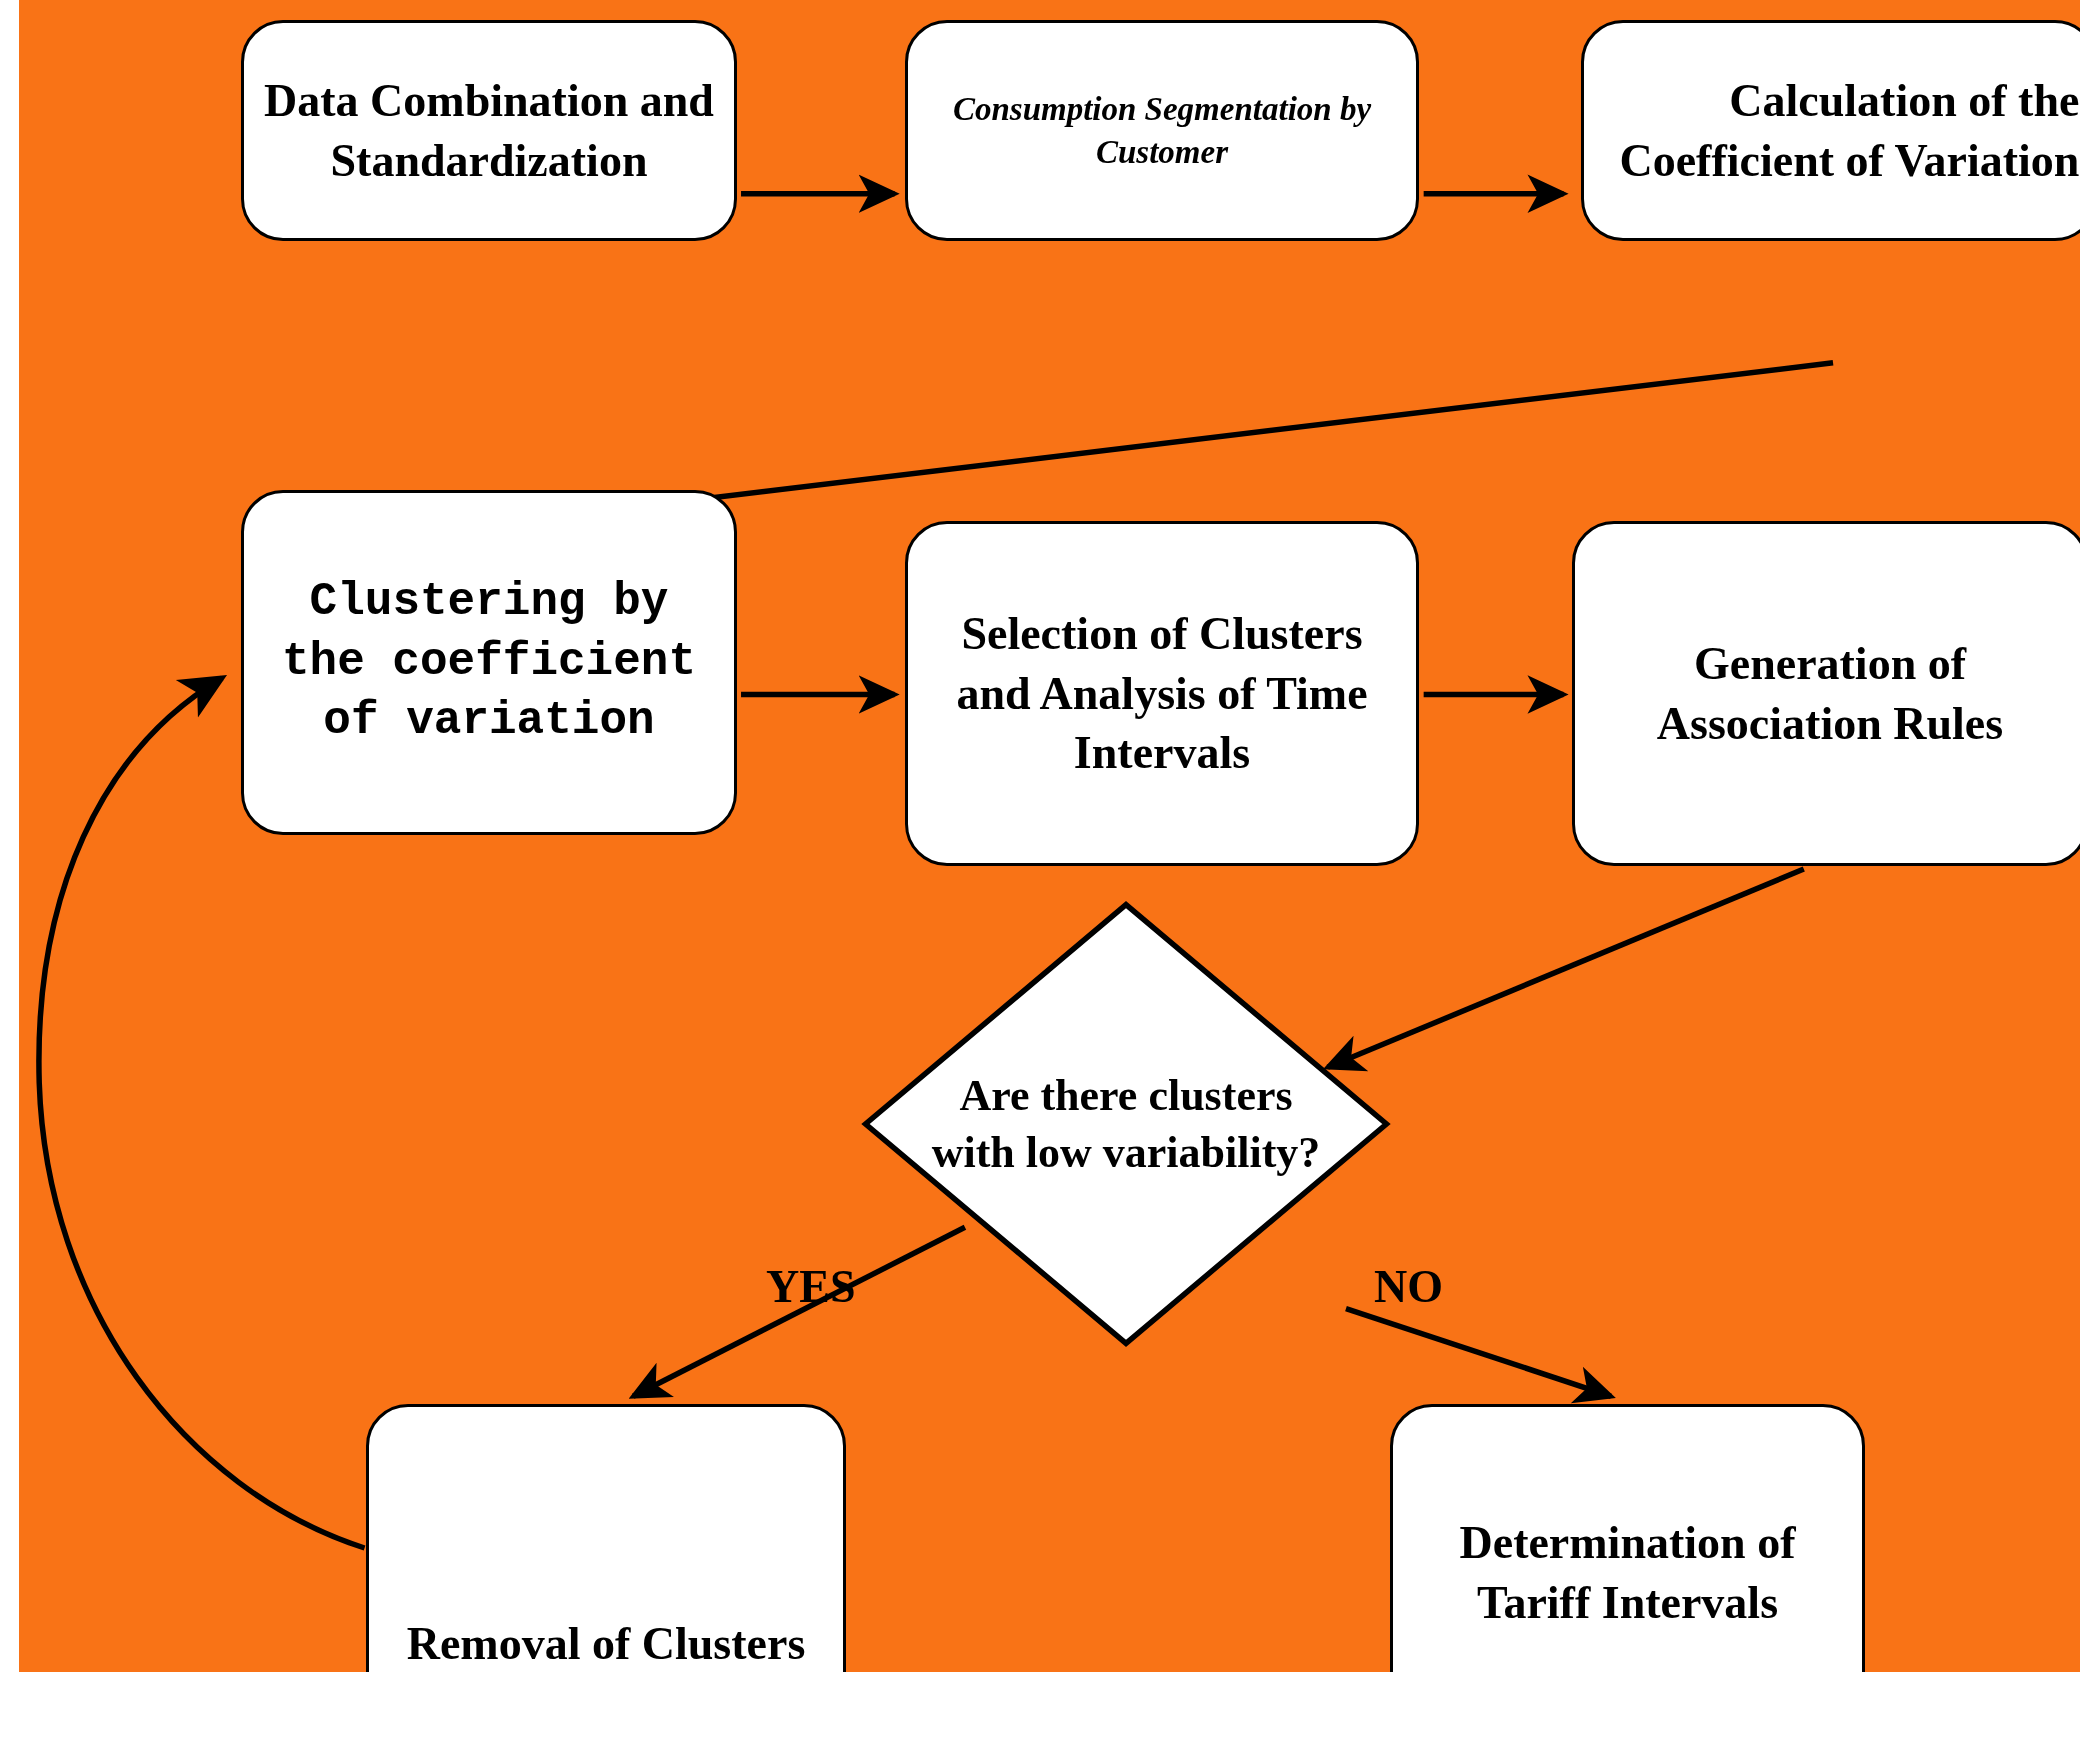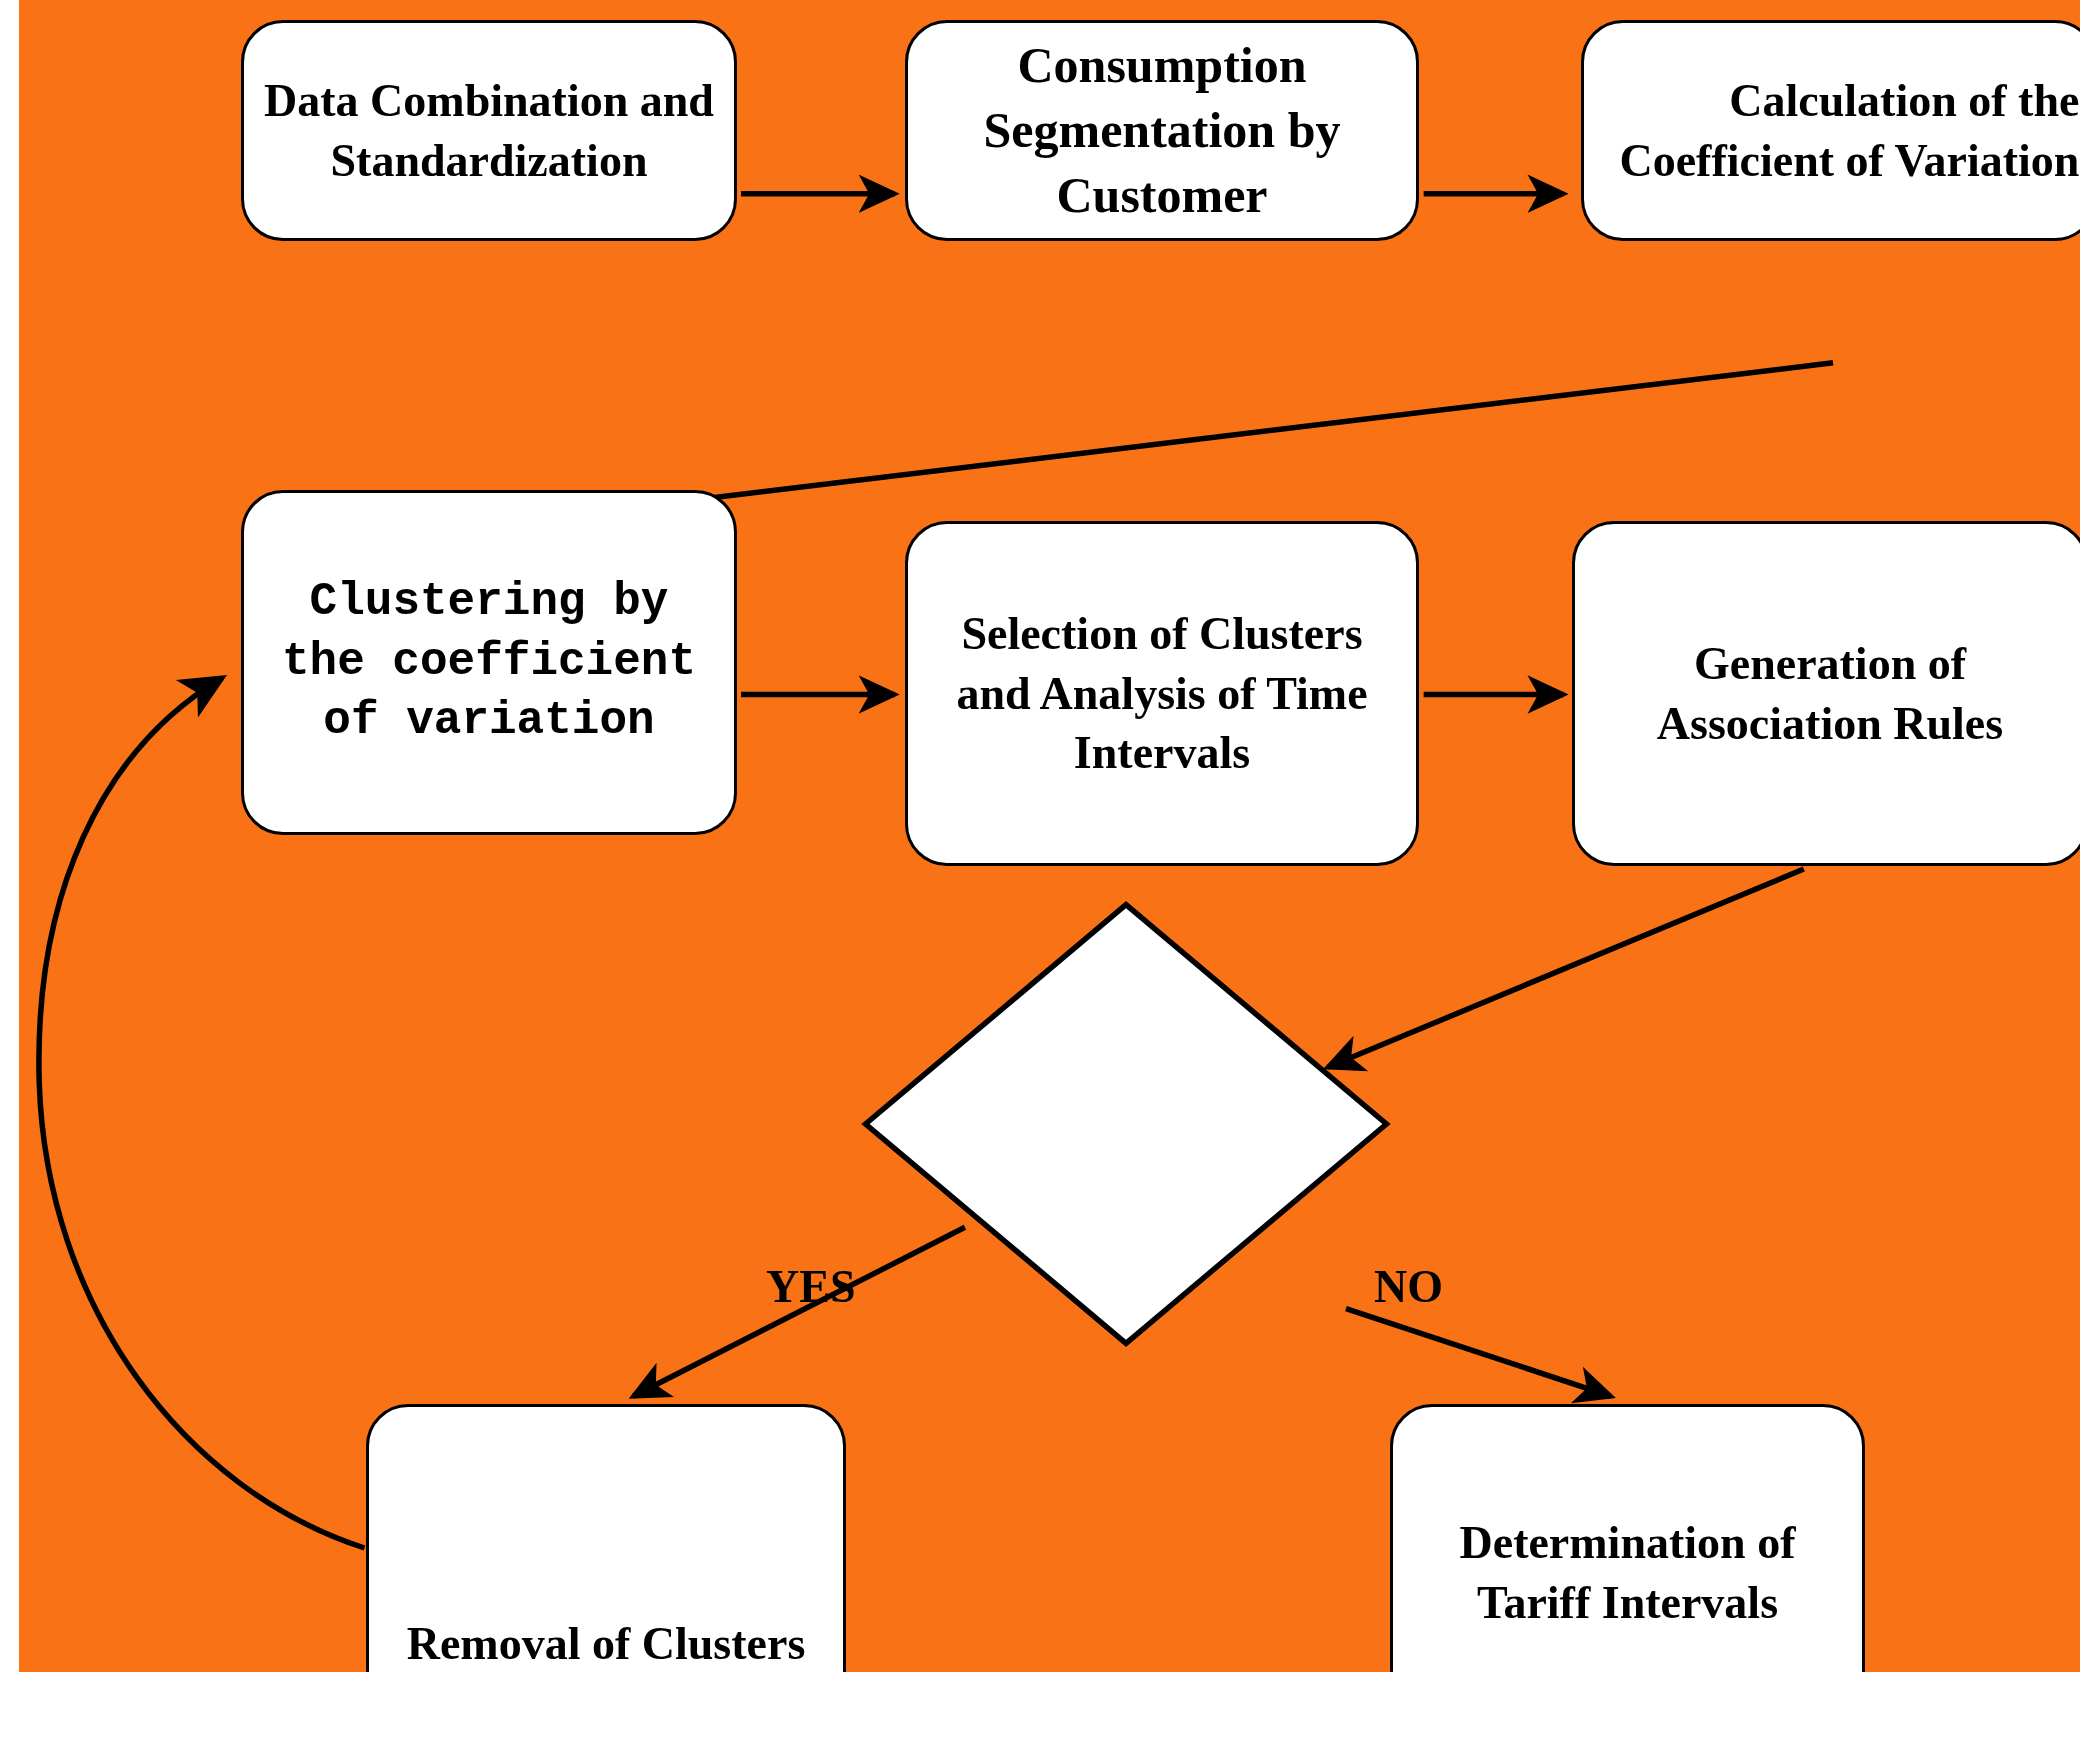--- a/index.html
+++ b/index.html
@@ -29,21 +29,21 @@
     font-weight: bold;
     color: #000000;
     line-height: 1.30;
     padding: 5.5px 14.6px;
     z-index: 3;
   }
   .node .label { display: block; width: 100%; }
 
   
   #n-data-combination      { left: 222px;  top: 20px;   width: 496px; height: 221px; font-size: 46px; }
-  #n-consumption-seg       { left: 886px;  top: 20px;   width: 514px; height: 221px; font-size: 50px; }
+  #n-consumption-seg       { left: 886px;  top: 20px;   width: 514px; height: 221px; font-size: 33px; font-style: italic; }
   #n-coeff-variation       { left: 1562px; top: 20px;   width: 516px; height: 221px; font-size: 46px; text-align: right; }
 
   
   #n-clustering            { left: 222px;  top: 490px;  width: 496px; height: 345px; font-size: 46px; font-family: Liberation Mono, monospace; }
   #n-selection-clusters    { left: 886px;  top: 521px;  width: 514px; height: 345px; font-size: 46px; }
   #n-association-rules     { left: 1553px; top: 521px;  width: 516px; height: 345px; font-size: 46px; }
 
   
   #n-removal-clusters      { left: 347px;  top: 1404px; width: 480px; height: 338px; font-size: 46px; align-items: flex-end; }
   #n-tariff-intervals      { left: 1371px; top: 1404px; width: 475px; height: 338px; font-size: 46px; }
@@ -168,20 +168,21 @@
   </div>
 
   <div class="node" id="n-association-rules">
     <span class="label">Generation of Association Rules</span>
   </div>
 
   <div id="n-decision">
     <svg width="530" height="448" viewBox="0 0 580 490" xmlns="http://www.w3.org/2000/svg">
       <polygon points="290,5 575,245 290,485 5,245" fill="#ffffff" stroke="#000000" stroke-width="6"></polygon>
     </svg>
+    <span class="diamond-text">Are there clusters with low variability?</span>
   </div>
 
   <div class="node" id="n-removal-clusters">
     <span class="label">Removal of Clusters with Low Variability</span>
   </div>
 
   <div class="node" id="n-tariff-intervals">
     <span class="label">Determination of Tariff Intervals</span>
   </div>
 

